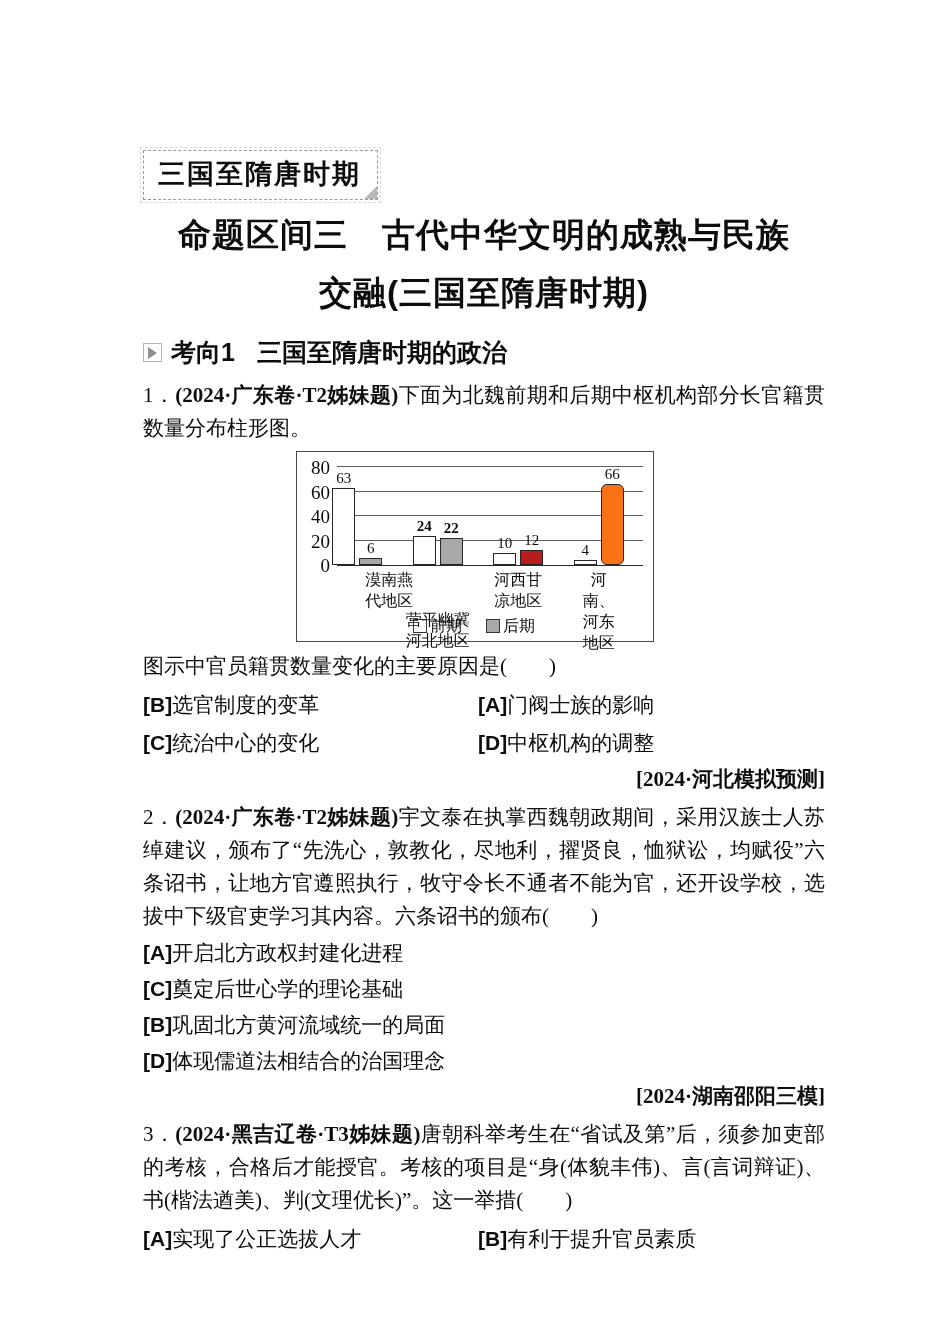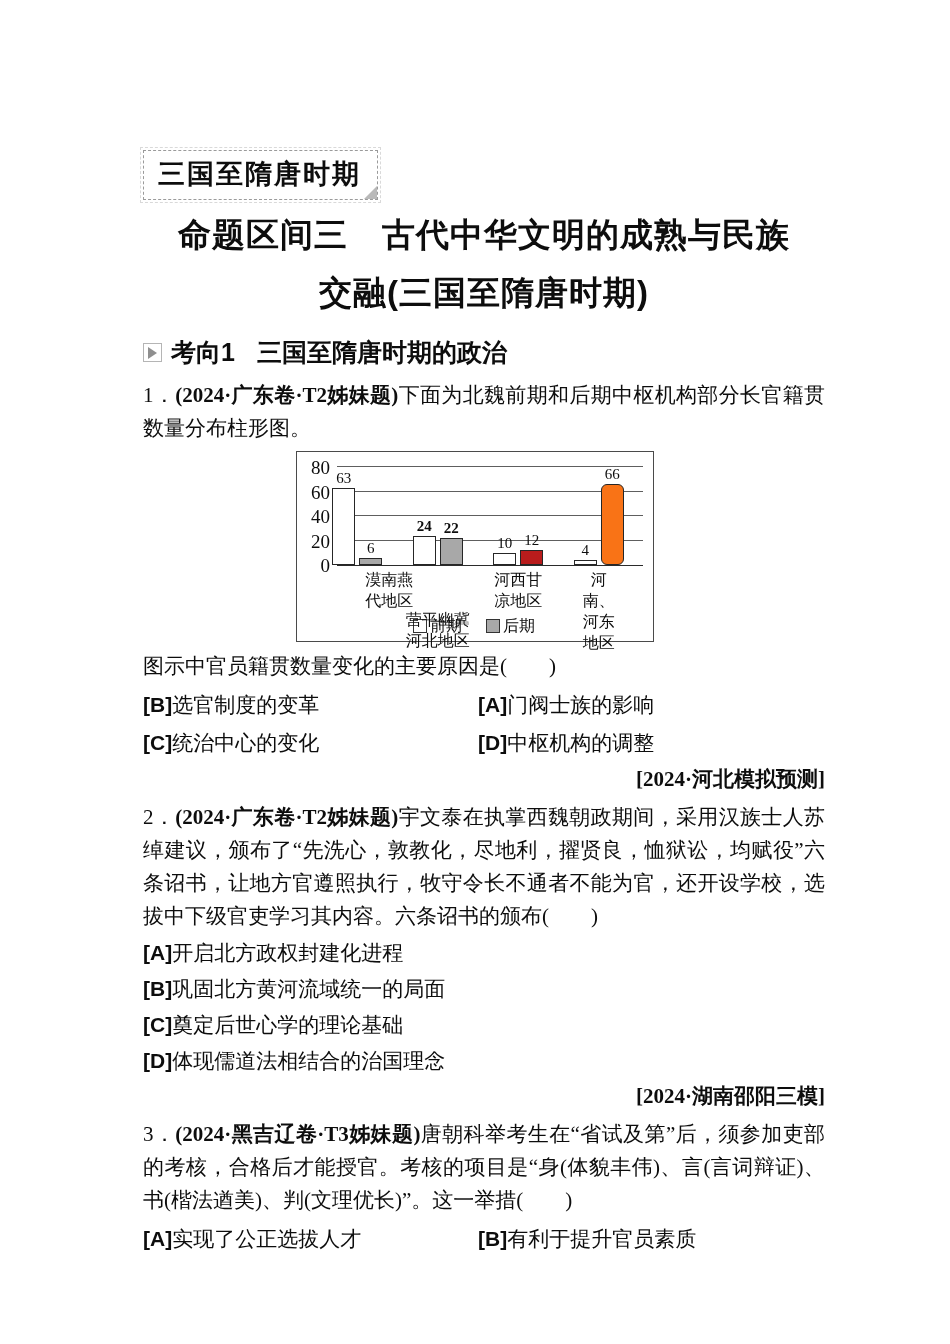--- a/index.html
+++ b/index.html
@@ -240,22 +240,22 @@
     <div class="opt"><b class="marker">[D]</b><span>中枢机构的调整</span></div>
   </div>
 
   <div class="attr">[2024·河北模拟预测]</div>
 
   
   <p class="para" style="margin-top:4px;"><span class="qnum">2．</span><span class="qsource">(2024·广东卷·T2姊妹题)</span><span>宇文泰在执掌西魏朝政期间，采用汉族士人苏绰建议，颁布了“先洗心，敦教化，尽地利，擢贤良，恤狱讼，均赋役”六条诏书，让地方官遵照执行，牧守令长不通者不能为官，还开设学校，选拔中下级官吏学习其内容。六条诏书的颁布(　　)</span></p>
 
   <div class="opts1">
     <div class="opt"><b class="marker">[A]</b><span>开启北方政权封建化进程</span></div>
+    <div class="opt"><b class="marker">[C]</b><span>奠定后世心学的理论基础</span></div>
     <div class="opt"><b class="marker">[B]</b><span>巩固北方黄河流域统一的局面</span></div>
-    <div class="opt"><b class="marker">[C]</b><span>奠定后世心学的理论基础</span></div>
     <div class="opt"><b class="marker">[D]</b><span>体现儒道法相结合的治国理念</span></div>
   </div>
 
   <div class="attr">[2024·湖南邵阳三模]</div>
 
   
   <p class="para" style="margin-top:4px;"><span class="qnum">3．</span><span class="qsource">(2024·黑吉辽卷·T3姊妹题)</span><span>唐朝科举考生在“省试及第”后，须参加吏部的考核，合格后才能授官。考核的项目是“身(体貌丰伟)、言(言词辩证)、书(楷法遒美)、判(文理优长)”。这一举措(　　)</span></p>
 
   <div class="opts2">
     <div class="opt"><b class="marker">[A]</b><span>实现了公正选拔人才</span></div>

